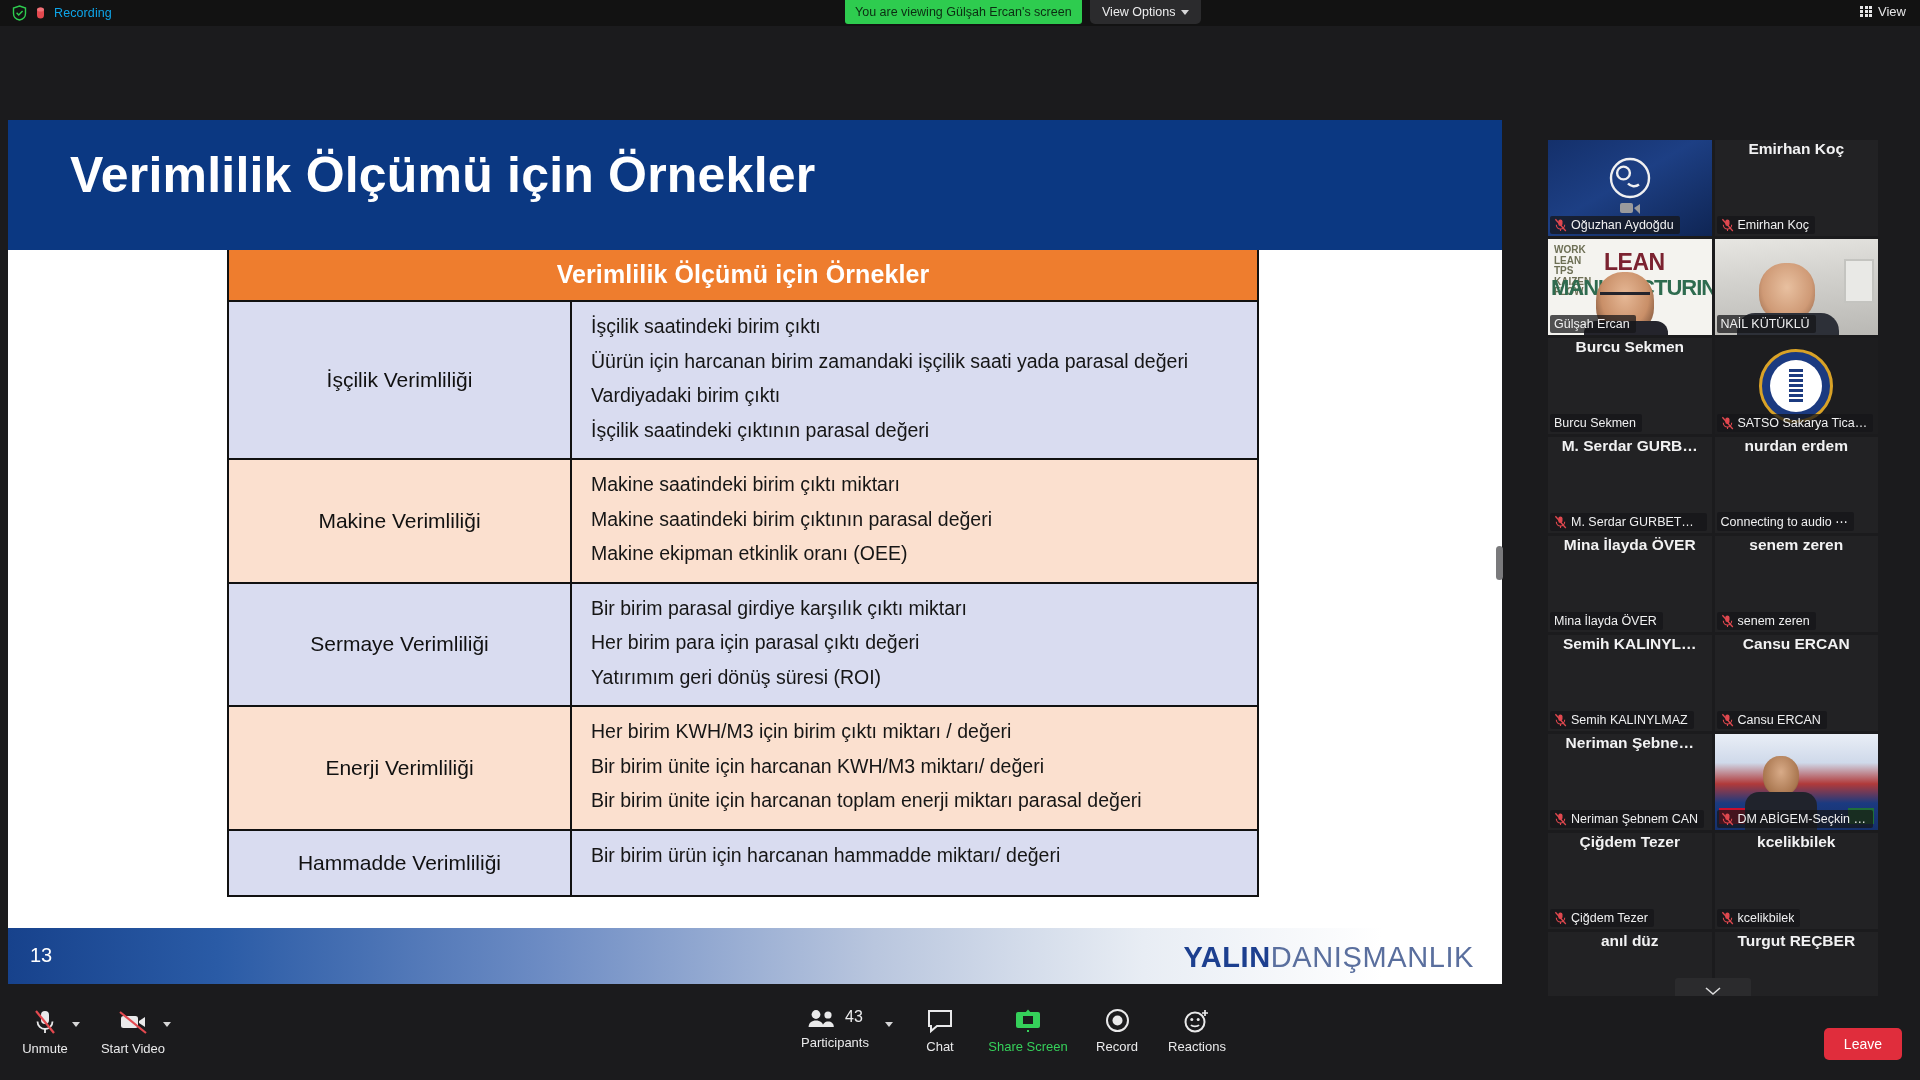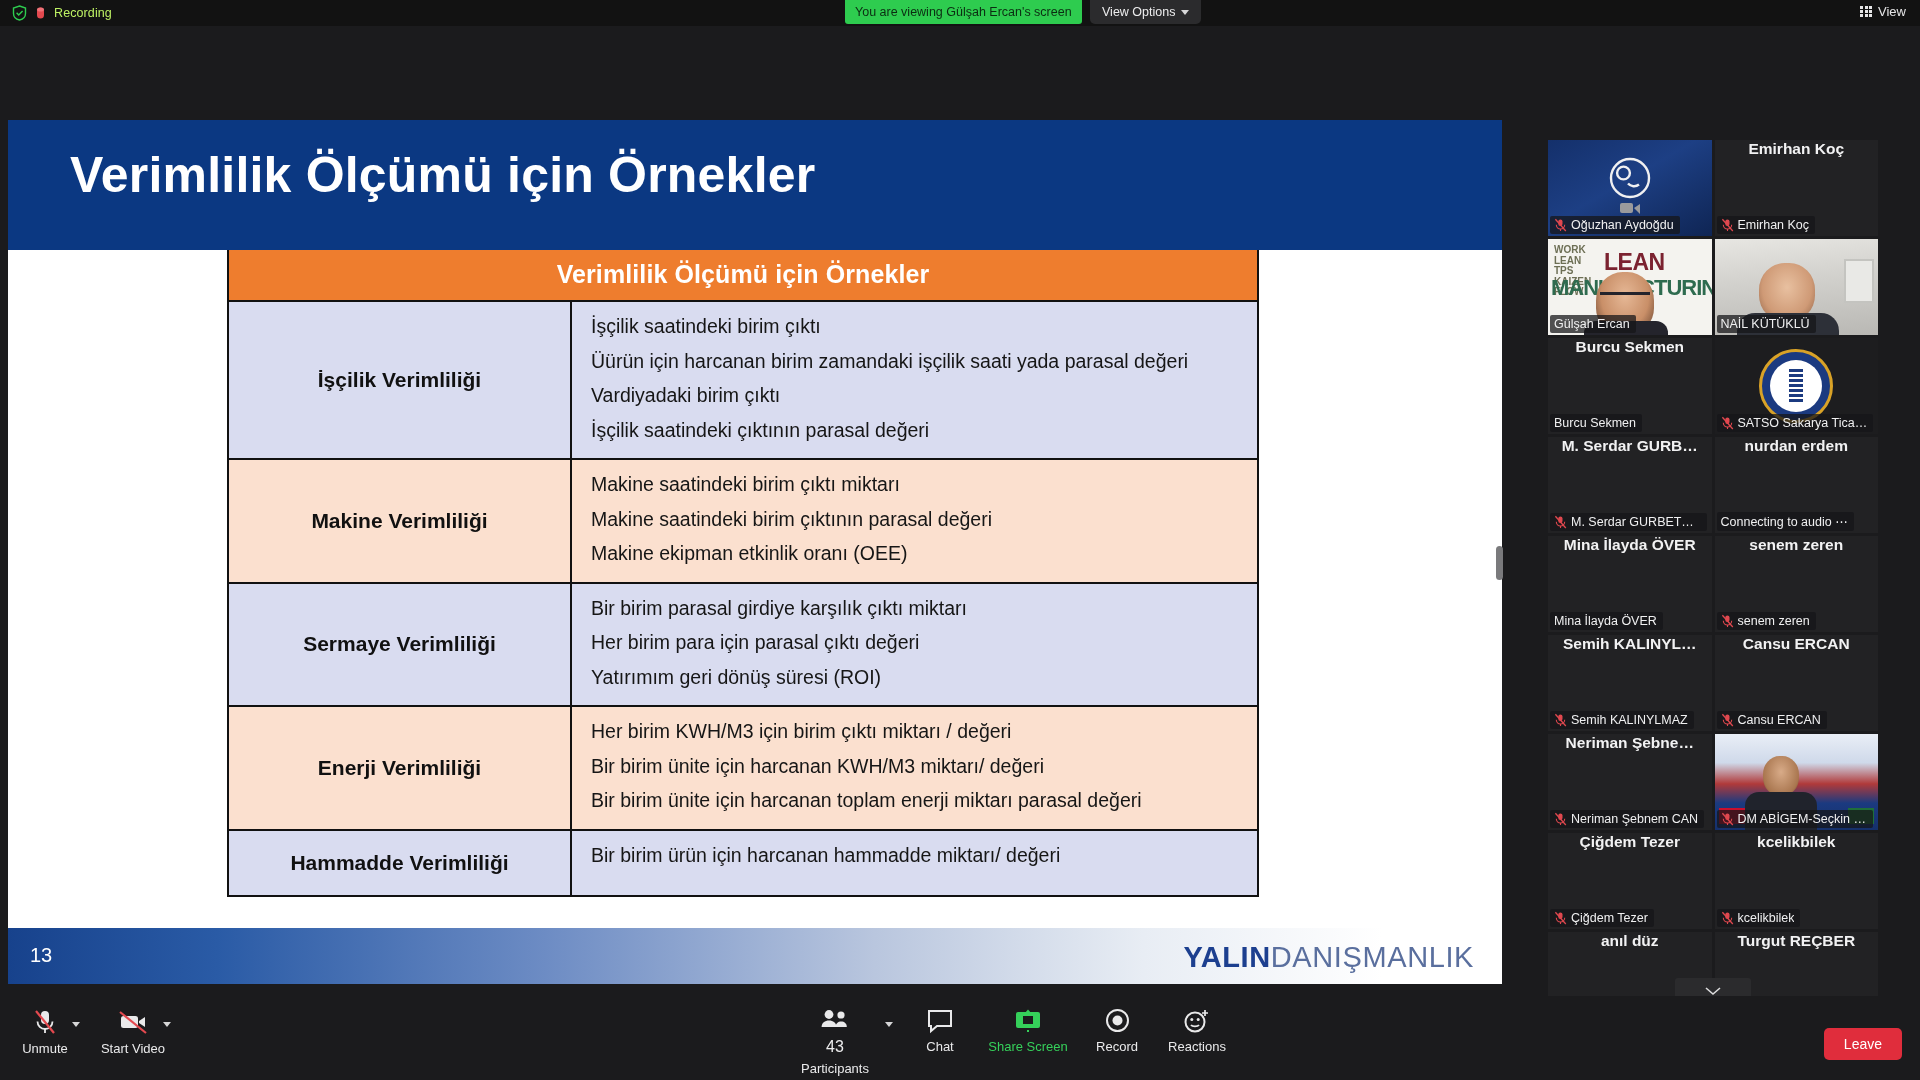--- a/index.html
+++ b/index.html
@@ -5,21 +5,21 @@
   * { margin:0; padding:0; box-sizing:border-box; }
   html,body { width:1920px; height:1080px; overflow:hidden;
     background:#1b1b1d; font-family:"Liberation Sans", sans-serif; }
 
   
   .topbar { position:absolute; top:0; left:0; width:1920px; height:26px;
     background:#121212; display:flex; align-items:center; z-index:40; }
   .rec-wrap { display:flex; align-items:center; gap:7px; padding-left:12px; }
   .shield { width:15px; height:16px; }
   .rec-dot { width:13px; height:14px; }
-  .rec-label { color:#bef264; font-size:12.5px; letter-spacing:.1px; }
+  .rec-label { color:#0ea5e9; font-size:12.5px; letter-spacing:.1px; }
 
   .viewing-badge { position:absolute; left:845px; top:0px; height:20px;
     background:#2ecc4f; color:#0c2d12; font-size:12.5px; font-weight:400;
     display:flex; align-items:center; padding:12px 10px; border-radius:0 0 3px 3px; }
   .view-options { position:absolute; left:1090px; top:0px; height:24px;
     background:#2b2b2d; color:#ededee; font-size:12.5px; display:flex;
     align-items:center; gap:6px; padding:0 12px; border-radius:0 0 5px 5px; }
   .caret { width:0;height:0;border-left:4px solid transparent;
     border-right:4px solid transparent;border-top:5px solid #d7d7d8; }
   .view-right { position:absolute; right:14px; top:4px; display:flex;
@@ -39,21 +39,21 @@
     font-family:"Liberation Sans", sans-serif; }
 
   .tbl { position:absolute; left:219px; top:130px; width:1032px;
     border:2px solid #111; border-top:none; }
   .tbl-head { background:#ee7d2e; color:#fff; font-size:25px; font-weight:bold;
     text-align:center; padding:10px 0 11px; border-bottom:2px solid #111;
     letter-spacing:.1px; }
   .trow { display:flex; border-bottom:2px solid #111; }
   .trow:last-child { border-bottom:none; }
   .tlab { width:343px; flex:0 0 343px; display:flex; align-items:center;
-    justify-content:center; font-size:21px; font-weight:bold; color:#111;
+    justify-content:center; font-size:21px; font-weight:normal; color:#111;
     border-right:2px solid #111; text-align:center; padding:20px; }
   .tvals { flex:1; padding:8px 0 10px 7px; }
   .tvals div { font-size:19.5px; color:#161616; line-height:1.0;
     padding:7px 0 8px 0;margin-left:12px; }
   .bg-lav { background:#d9dcf0; }
   .bg-pch { background:#fbe0cf; }
 
   .slide-foot { position:absolute; left:0; bottom:0; width:1494px; height:56px;
     background:linear-gradient(90deg,#17428c 0%,#2a5ba6 14%,#6d8cc4 36%,
       #b9c6de 58%,#e8edf4 76%,#ffffff 92%); }
@@ -498,21 +498,21 @@
     <svg width="30" height="28" viewBox="0 0 30 28">
         <rect x="3" y="8" width="17" height="12" rx="2.5" fill="#e9e9ea"></rect>
         <path d="M21 13l6-4v10l-6-4z" fill="#e9e9ea"></path>
         <path d="M2 4l26 21" stroke="#e4494f" stroke-width="2.2"></path>
       </svg>
     <span class="lbl">Start Video</span>
   </div>
   <span class="chev-sm" style="left:163px; top:26px;"></span>
 
   <div class="tb-item" style="left:790px;">
-    <div style="position:relative;display:flex;align-items:center;gap:8px;flex-direction:column;">
+    <div style="position:relative;display:flex;gap:8px;">
       <svg width="30" height="22" viewBox="0 0 30 22">
           <circle cx="9" cy="6.5" r="4.4" fill="#e9e9ea"></circle>
           <path d="M1.6 19c0-4.2 3.3-6.5 7.4-6.5S16.4 14.8 16.4 19z" fill="#e9e9ea"></path>
           <circle cx="21" cy="7" r="3.6" fill="#e9e9ea"></circle>
           <path d="M15.6 19c0-3.5 2.5-5.4 5.6-5.4 3.1 0 5.6 1.9 5.6 5.4z" fill="#e9e9ea"></path>
         </svg>
       <span style="font-size:16px;color:#ededee;">43</span>
     </div>
     <span class="lbl">Participants</span>
   </div>

